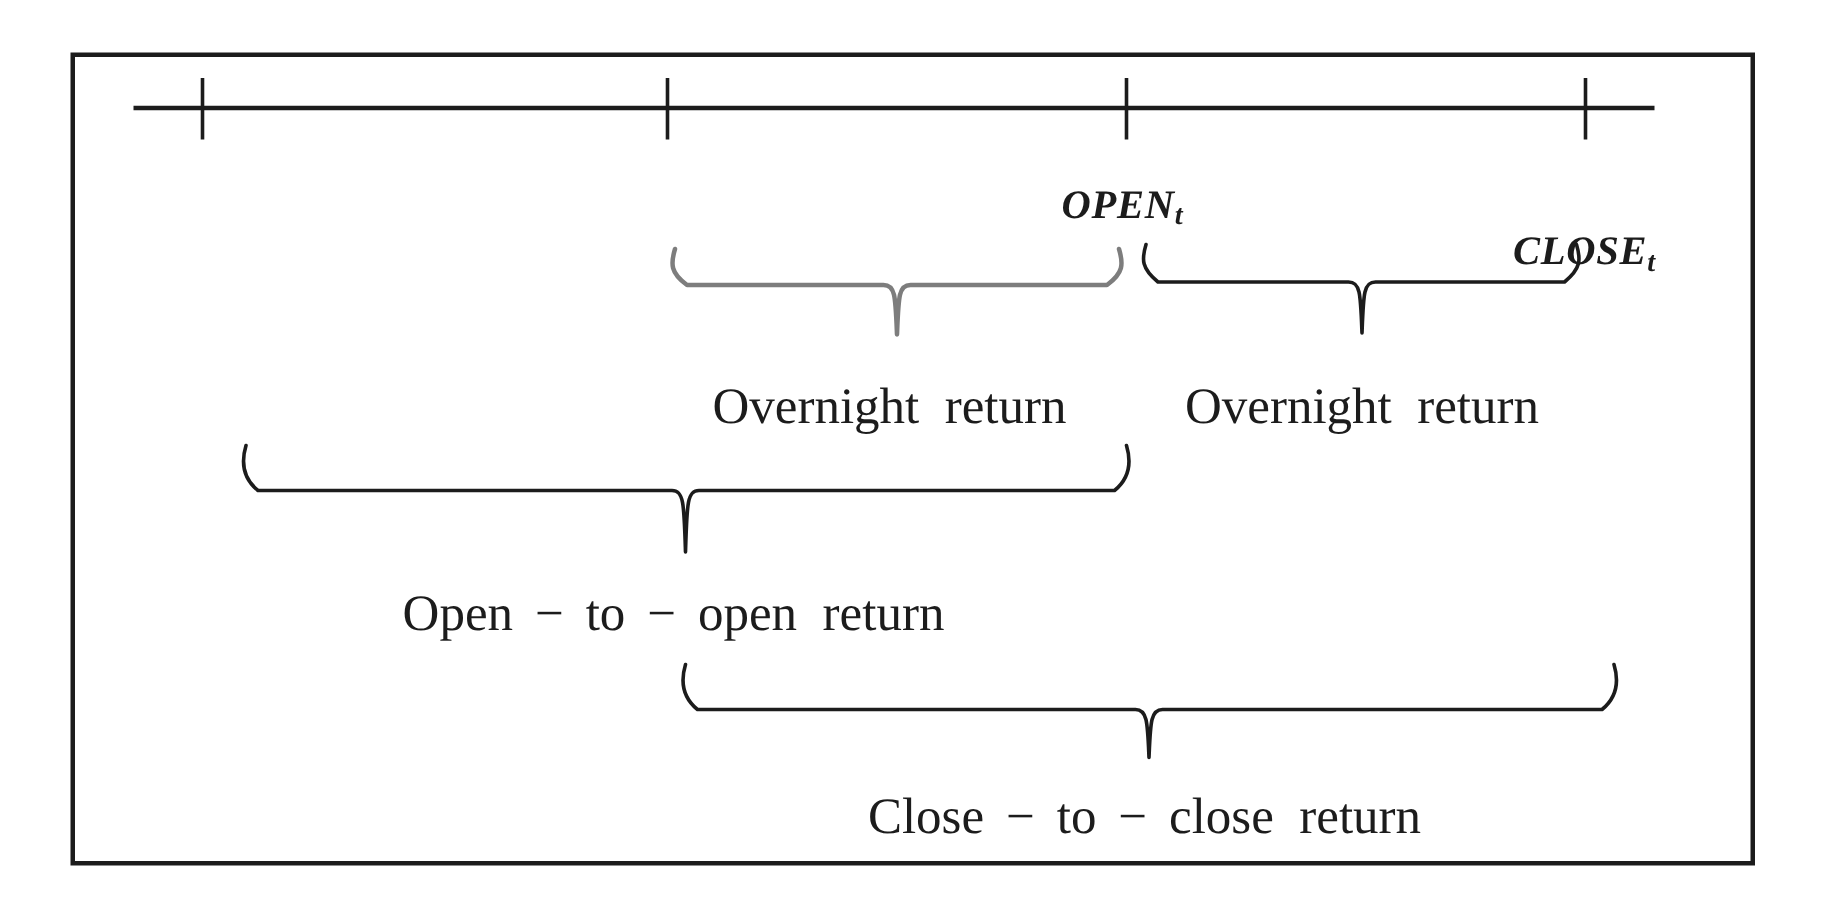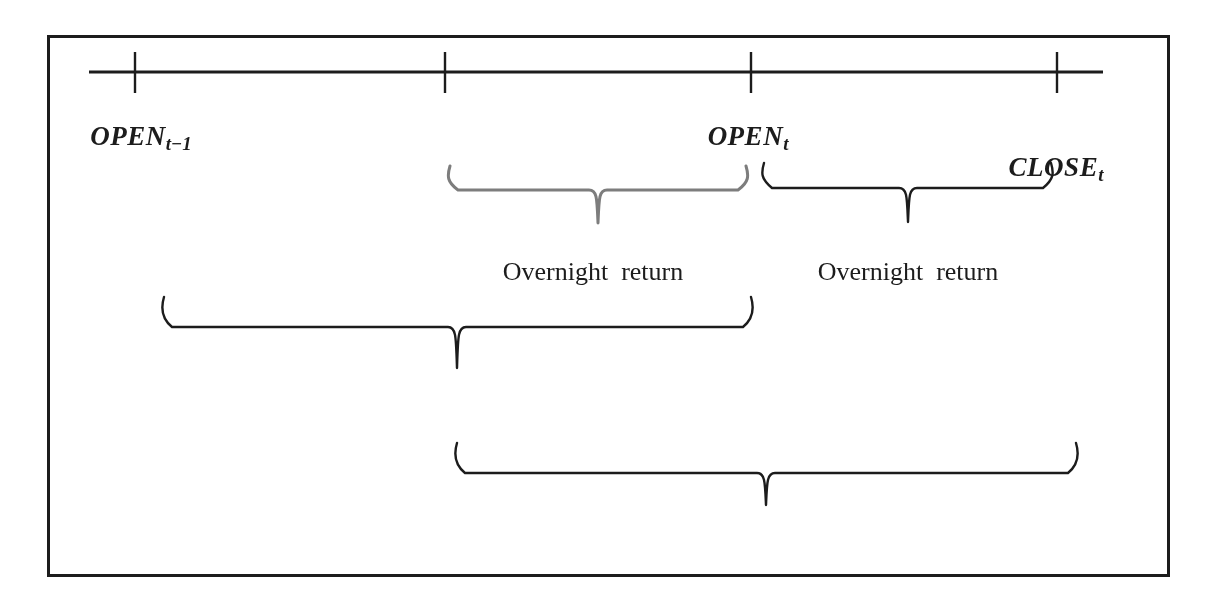--- a/index.html
+++ b/index.html
@@ -43,21 +43,21 @@
   }
   .tl-label .sub {
     font-style: italic;
     font-size: 0.7em;
     vertical-align: -0.24em;
     letter-spacing: 0;
   }
   .ret-label {
     position: absolute;
     transform: translateX(-50%);
-    font-size: 26px;
+    font-size: 34px;
     line-height: 30px;
     white-space: nowrap;
     word-spacing: 0.18em;
   }
 </style>
 </head>
 <body>
 
 <div class="canvas">
 
@@ -74,26 +74,25 @@
 
     <path d="M 450 166 C 447 176, 447 182, 458 190 L 589 190 C 597 190, 597 198, 598 223 C 599 198, 599 190, 607 190 L 738 190 C 749 182, 749 176, 746 166" stroke-width="3" fill="none" stroke-linejoin="round" stroke-linecap="round" stroke="#7d7d7d"></path>
 
     <path d="M 764 163 C 761 173, 761 179, 772 188 L 899 188 C 907 188, 907 196, 908 222 C 909 196, 909 188, 917 188 L 1043 188 C 1054 179, 1054 173, 1051 163" stroke-width="2.4" fill="none" stroke-linejoin="round" stroke-linecap="round" stroke="#1c1c1c"></path>
 
     <path d="M 164 297 C 161 307, 161 318, 172 327 L 448 327 C 456 327, 456 336, 457 368 C 458 336, 458 327, 466 327 L 743 327 C 754 318, 754 307, 751 297" stroke-width="2.4" fill="none" stroke-linejoin="round" stroke-linecap="round" stroke="#1c1c1c"></path>
 
     <path d="M 457 443 C 454 453, 454 464, 465 473 L 757 473 C 765 473, 765 482, 766 505 C 767 482, 767 473, 775 473 L 1068 473 C 1079 464, 1079 453, 1076 443" stroke-width="2.4" fill="none" stroke-linejoin="round" stroke-linecap="round" stroke="#1c1c1c"></path>
   </svg>
 
-  <div class="tl-label" style="left:141px; top:120px;">
-    <span>OPEN</span><span class="sub">t−1</span>
-  </div>
   <div class="tl-label" style="left:748px; top:120px;">
     <span>OPEN</span><span class="sub">t</span>
   </div>
   <div class="tl-label" style="left:1056px; top:120px;margin-top:31px;">
     <span>CLOSE</span><span class="sub">t</span>
   </div>
 
   <div class="ret-label" style="left:593px; top:257px;">Overnight return</div>
   <div class="ret-label" style="left:908px; top:257px;">Overnight return</div>
+  <div class="ret-label" style="left:449px; top:395px;">Open − to − open return</div>
+  <div class="ret-label" style="left:763px; top:530px;">Close − to − close return</div>
 
 </div>
 
 </body></html>

